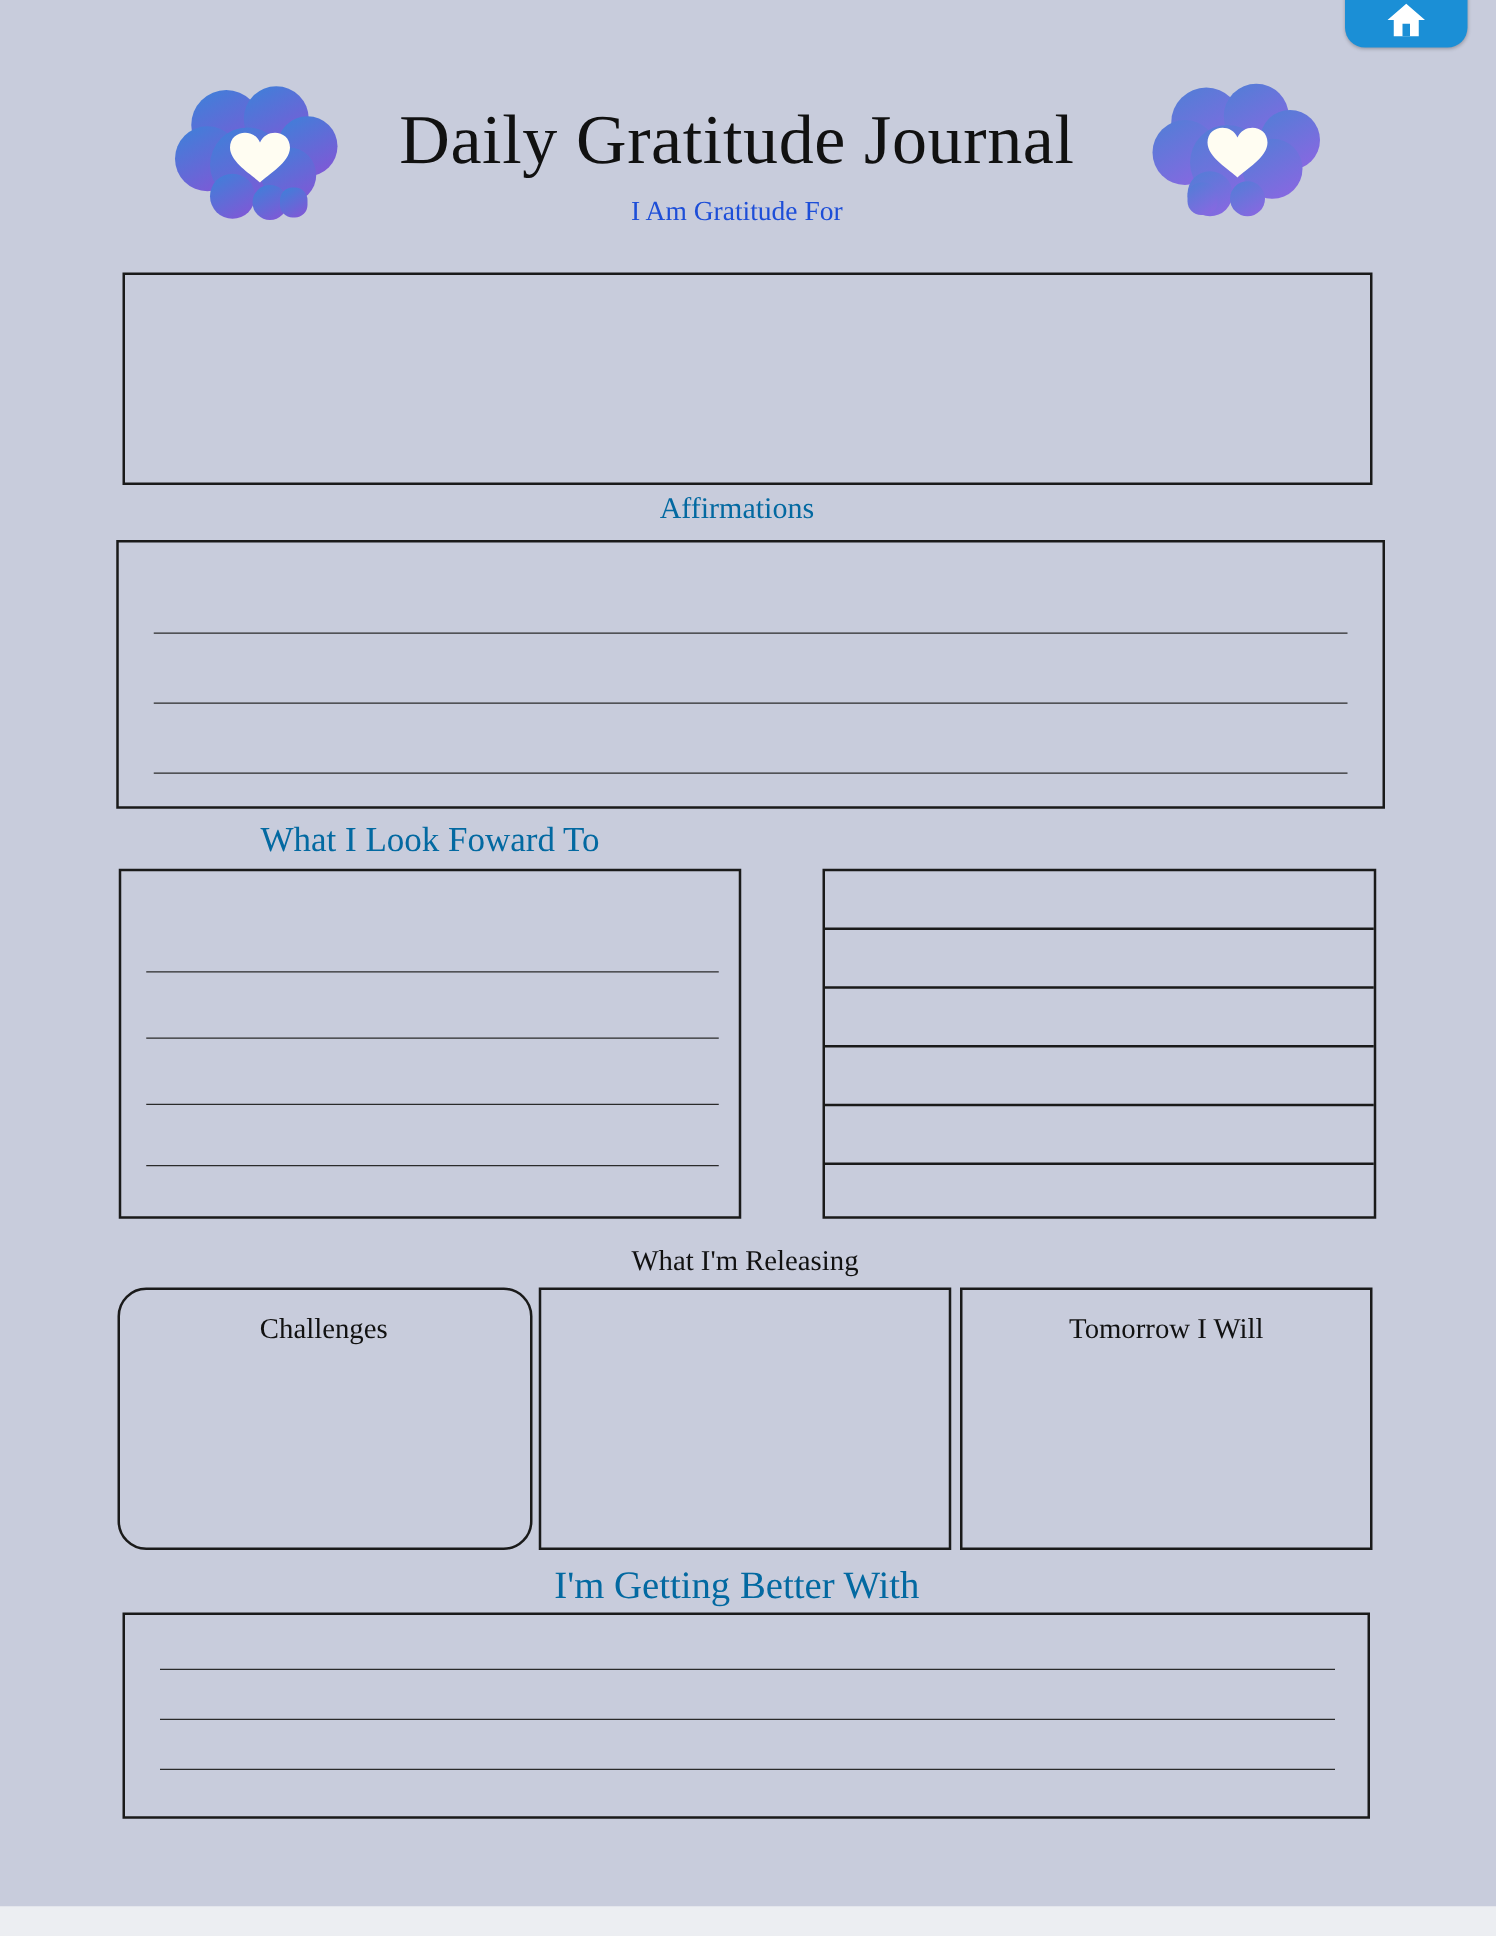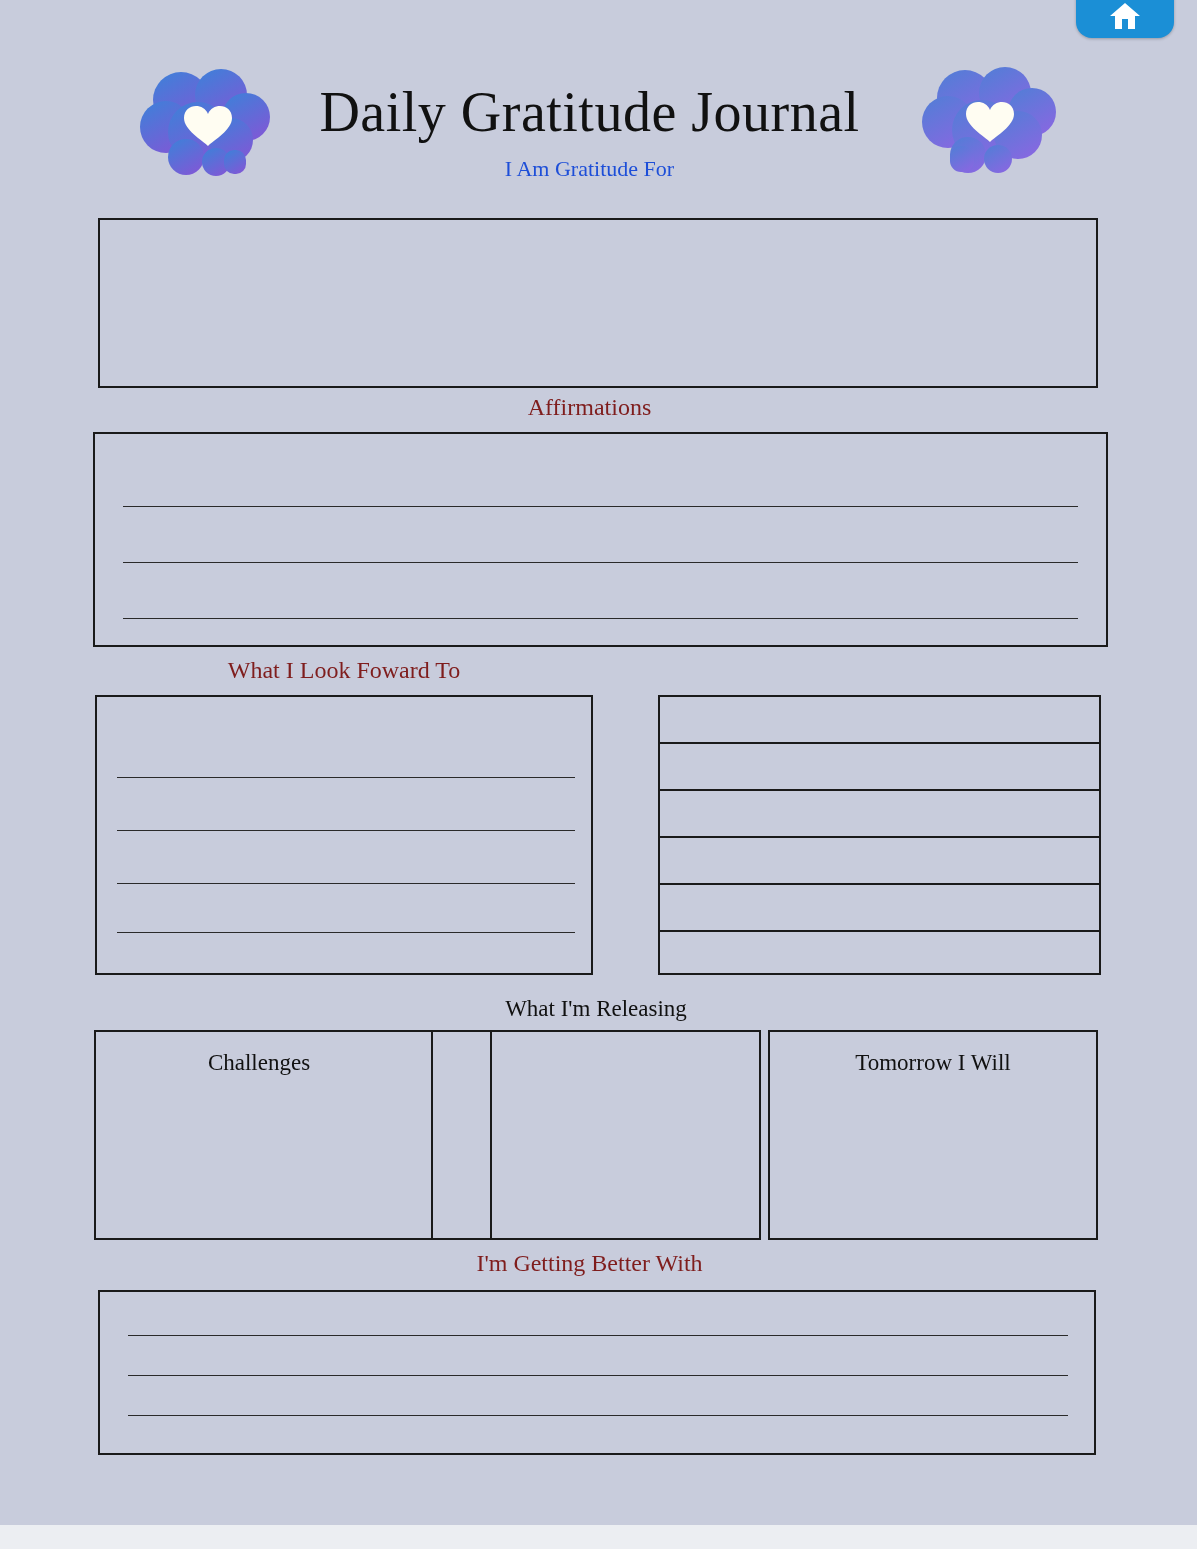--- a/index.html
+++ b/index.html
@@ -81,21 +81,21 @@
   
   .box {
     position: absolute;
     border: 2px solid #1a1a1a;
     box-sizing: border-box;
     background: transparent;
   }
   .section-label {
     position: absolute;
     text-align: center;
-    color: #7f1d1d;
+    color: #0369a1;
     font-family: "Liberation Serif", serif;
   }
   .rule {
     position: absolute;
     height: 0;
     border-top: 1.5px solid #2a2a2a;
   }
   .hdivider {
     position: absolute;
     height: 0;
@@ -106,32 +106,32 @@
     text-align: center;
     color: #111;
     font-size: 23px;
     font-family: "Liberation Serif", serif;
   }
   
   #gratitude-box { left: 98px; top: 218px; width: 1000px; height: 170px; }
   #affirmations-label { left: 0; top: 394px; width: 1179px; font-size: 24px; }
   #affirmations-box { left: 93px; top: 432px; width: 1015px; height: 215px; }
 
-  #look-forward-label { left: 95px; top: 657px; width: 498px; font-size: 24px; }
+  #look-forward-label { left: 95px; top: 657px; width: 498px; font-size: 28px; }
   #look-forward-box { left: 95px; top: 695px; width: 498px; height: 280px; }
 
   #happy-label { left: 658px; top: 655px; width: 443px; font-size: 20px; }
   #happy-box { left: 658px; top: 695px; width: 443px; height: 280px; }
 
   #better-each-day-label { left: 0; top: 988px; width: 1179px; font-size: 27px; }
-  #challenges-box { left: 94px; top: 1030px; width: 398px; height: 210px; }
+  #challenges-box { left: 94px; top: 1030px; width: 332px; height: 210px; border-radius: 23px; }
   #releasing-box { left: 431px; top: 1030px; width: 330px; height: 210px; }
   #tomorrow-box { left: 768px; top: 1030px; width: 330px; height: 210px; }
 
-  #getting-better-with-label { left: 0; top: 1250px; width: 1179px; font-size: 24px; }
+  #getting-better-with-label { left: 0; top: 1250px; width: 1179px; font-size: 31px; }
   #getting-better-with-box { left: 98px; top: 1290px; width: 998px; height: 165px; }
 </style>
 </head>
 <body>
 
 <div class="page">
 
   <div class="home-btn">
     <span>
       <svg width="34" height="32" viewBox="0 0 34 32" aria-hidden="true">

